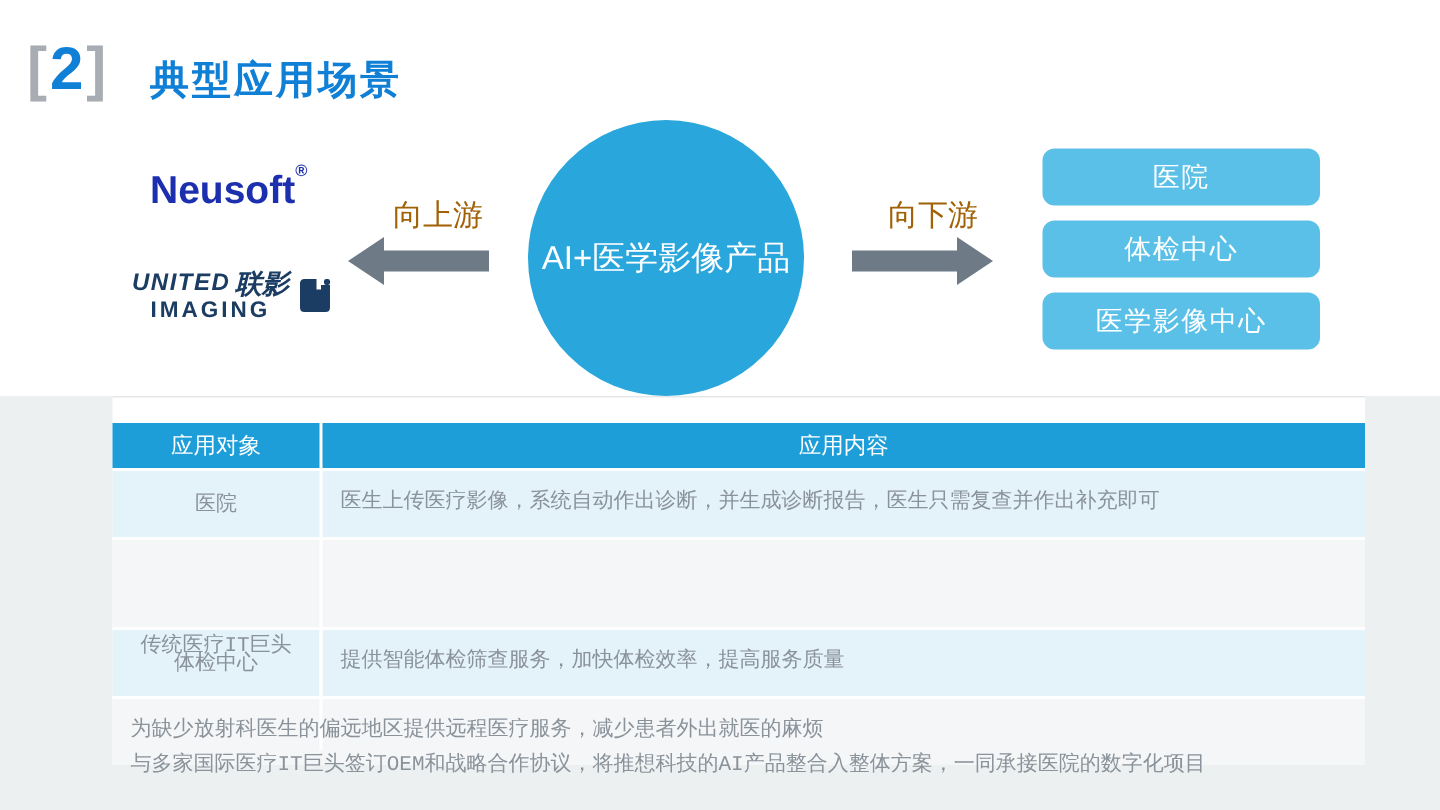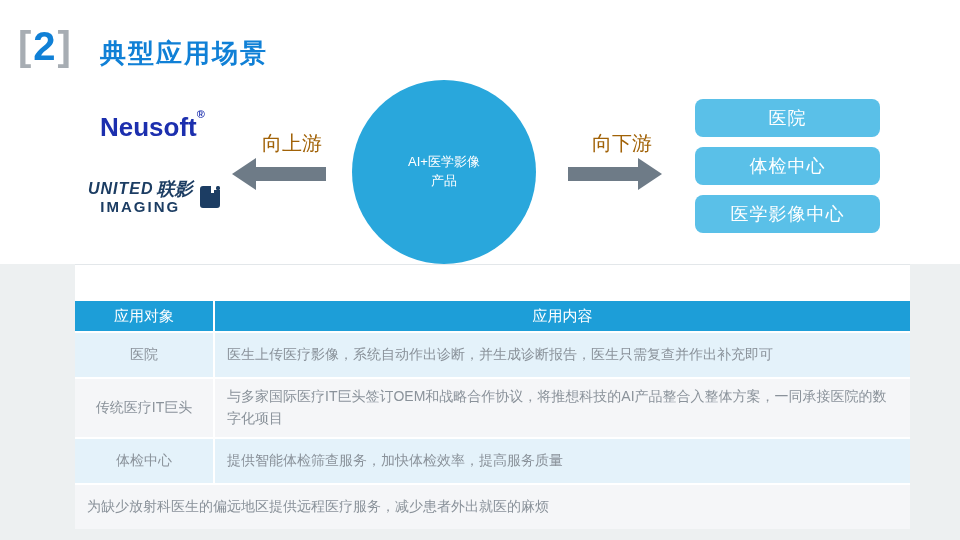--- a/index.html
+++ b/index.html
@@ -17,22 +17,22 @@
   .neusoft sup{font-size:11px;font-weight:bold;vertical-align:18px;}
   .united{position:absolute;left:88px;top:180px;color:var(--united-navy,#1C3D63);display:flex;align-items:center;gap:6px;}
   .united .txt{text-align:center;font-weight:bold;line-height:1.05;}
   .united .l1{font-size:16px;letter-spacing:1px;display:flex;align-items:center;gap:3px;font-style:italic;}
   .united .cn{font-size:18px;letter-spacing:0px;}
   .united .l2{font-size:15px;letter-spacing:2px;}
   .shield{width:22px;height:24px;}
 
   
   .circle{position:absolute;left:352px;top:80px;width:184px;height:184px;border-radius:50%;
-    background:var(--circle-blue,#29A7DC);display:flex;flex-direction:column;align-items:center;justify-content:center;
-    color:#fff;font-size:13px;line-height:1.45;text-align:center;}
+    background:var(--circle-blue,#29A7DC);display:flex;flex-direction:row;align-items:center;justify-content:center;
+    color:#fff;font-size:22px;line-height:1.45;text-align:center;}
 
   
   .flow-label{position:absolute;width:100px;text-align:center;font-size:20px;color:#a16207;top:130px;}
   .label-up{left:242px;}
   .label-down{left:572px;}
   .arrow{position:absolute;top:158px;width:96px;height:32px;}
   .arrow-left{left:232px;}
   .arrow-right{left:566px;}
   .arrow .shaft{position:absolute;top:9px;width:72px;height:14px;background:var(--arrow-gray,#6E7B87);}
   .arrow-left .shaft{left:22px;}
@@ -41,25 +41,25 @@
   .arrow-left .head{left:0;border-right:24px solid var(--arrow-gray,#6E7B87);}
   .arrow-right .head{right:0;border-left:24px solid var(--arrow-gray,#6E7B87);}
 
   
   .dl-btn{position:absolute;left:695px;width:185px;height:38px;border-radius:8px;background:var(--button-blue,#5AC0E8);
     color:#fff;font-size:18px;display:flex;align-items:center;justify-content:center;letter-spacing:1px;cursor:pointer;}
   .dl-btn.b0{top:99px;} .dl-btn.b1{top:147px;} .dl-btn.b2{top:195px;}
 
   
   .band{position:absolute;left:0;top:264px;width:960px;height:276px;background:var(--band-gray,#EDF0F1);}
-  .card{position:absolute;left:75px;top:264px;width:835px;background:#ffffff;padding-top:36px;border-top:1px solid #e3e7ea;box-sizing:border-box;}
+  .card{position:absolute;left:75px;top:264px;width:835px;background:#ffffff;padding-top:17px;border-top:1px solid #e3e7ea;box-sizing:border-box;font-family:Liberation Mono, monospace;}
   .t-head{display:flex;height:30px;background:var(--header-blue,#1D9ED8);color:#fff;font-size:15px;}
   .t-row{display:flex;border-top:2px solid #ffffff;}
   .t-row.alt-blue{background:var(--row-blue,#E4F2FA);}
-  .t-row.alt-gray{background:var(--row-gray,#F5F6F8);}
+  .t-row.alt-gray{background:var(--row-gray,#F5F6F8);flex-direction:column;}
   .c1{width:140px;flex:0 0 140px;border-right:2px solid #ffffff;display:flex;align-items:center;justify-content:center;box-sizing:border-box;}
   .c2{flex:1;display:flex;align-items:center;box-sizing:border-box;border-radius:13px;}
   .t-head .c2{justify-content:center;}
   .t-row .c1{font-size:14px;color:var(--text-gray,#8A929A);}
   .t-row .c2{font-size:14px;color:var(--text-gray,#8A929A);padding:0 16px 0 12px;line-height:1.55;}
   .h1{height:44px;} .h2{height:58px;} .h3{height:44px;} .h4{height:44px;}
 </style>
 </head>
 <body>
 

